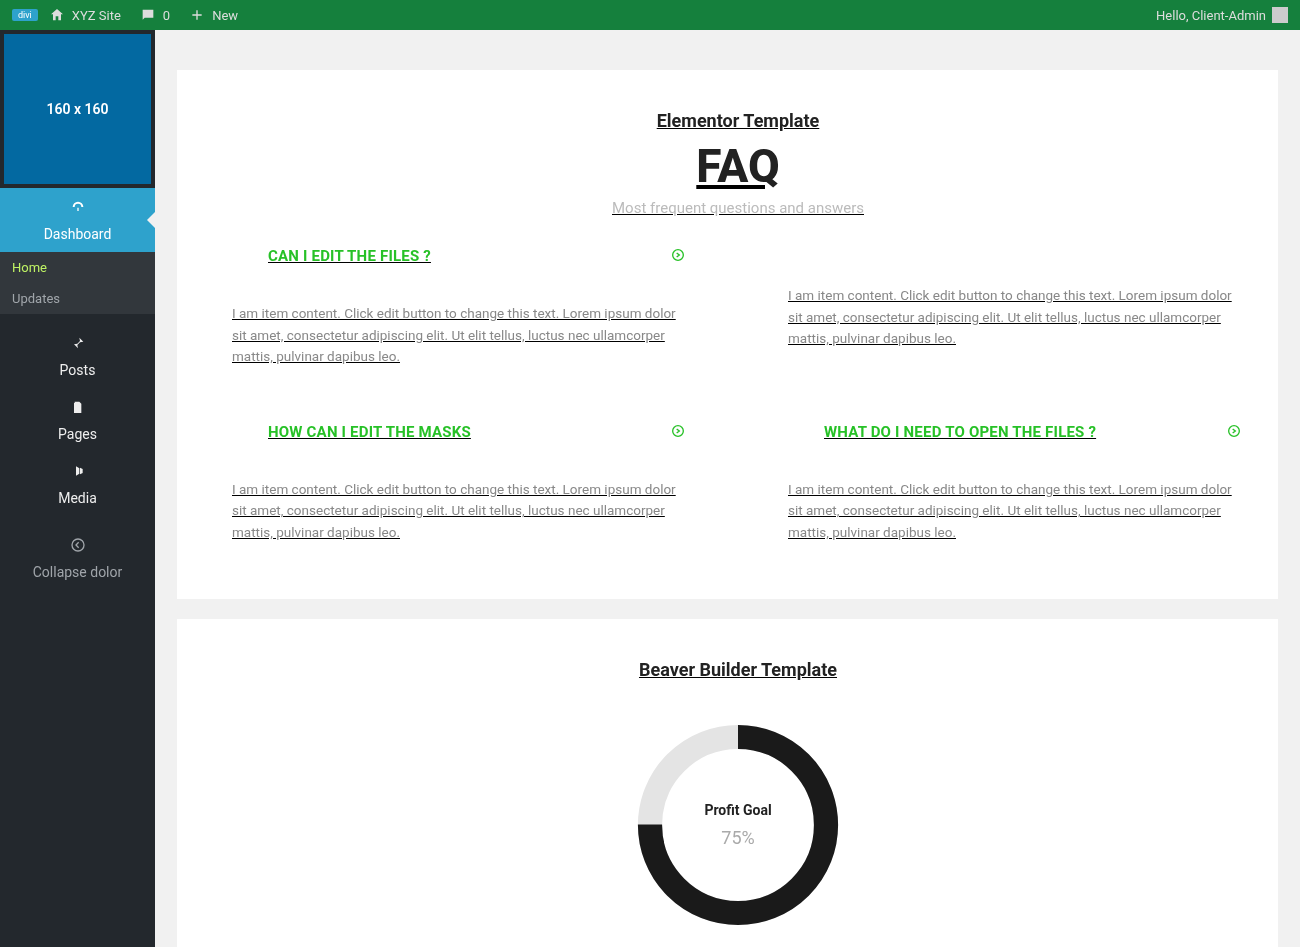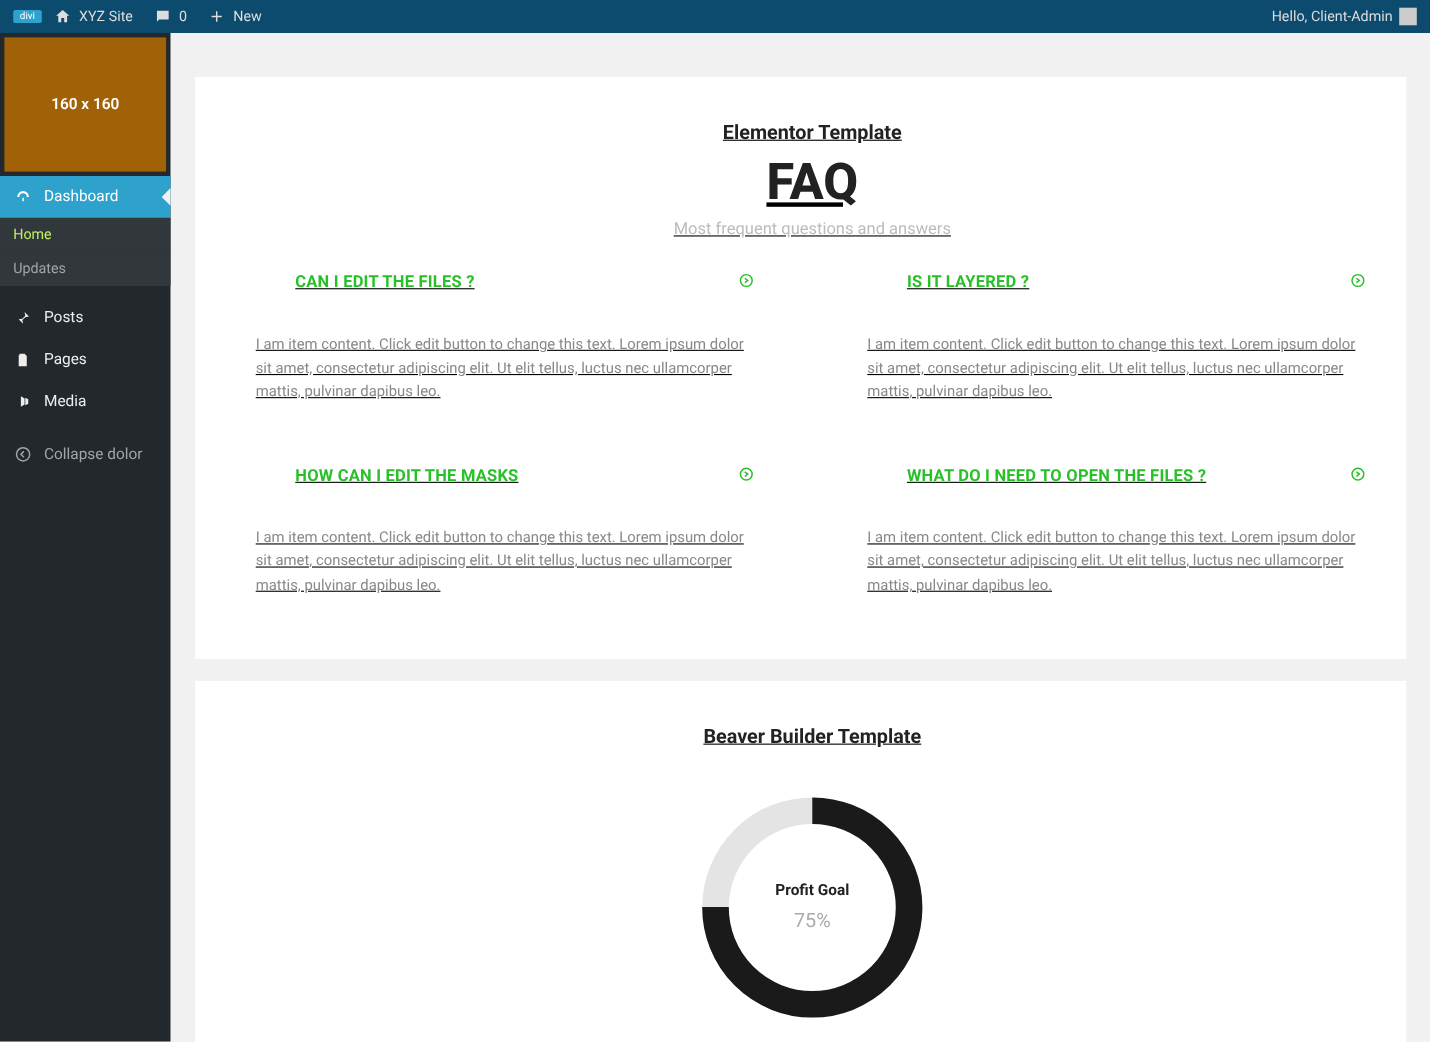--- a/index.html
+++ b/index.html
@@ -5,21 +5,21 @@
 * { margin: 0; padding: 0; box-sizing: border-box; }
 body {
   font-family: -apple-system, BlinkMacSystemFont, "Segoe UI", Roboto, Helvetica, Arial, sans-serif;
   background: #f1f1f1;
   width: 1300px;
   height: 947px;
   overflow: hidden;
 }
 .topbar {
   height: 30px;
-  background: #0c4a6e;
+  background: #15803d;
   color: #eee;
   display: flex;
   align-items: center;
   font-size: 13px;
   padding: 0 12px;
   justify-content: space-between;
 }
 .topbar-left { display: flex; align-items: center; gap: 18px; }
 .topbar-right { display: flex; align-items: flex-end; gap: 8px; margin-left: 48px; }
 .topbar-item { display: flex; align-items: center; gap: 6px; color: #ddd; cursor: pointer; }
@@ -34,38 +34,39 @@
 .layout { display: flex; height: calc(100% - 30px); }
 .sidebar {
   width: 155px;
   background: #23282d;
   color: #eee;
   display: flex;
   flex-direction: column;
   font-size: 14px;
 }
 .sidebar-logo {
-  height: 122px;
+  height: 150px;
   margin: 4px;
-  background: #a16207;
+  background: #0369a1;
   color: #fff;
   display: flex;
   align-items: center;
   justify-content: center;
   font-weight: 600;
   font-size: 14px;
 }
 .sidebar-item {
   display: flex;
   align-items: center;
   gap: 10px;
   padding: 10px 12px;
   color: #eee;
   cursor: pointer;
   position: relative;
+  flex-direction: column;
 }
 .sidebar-item.dim { color: #a0a5aa; }
 .sidebar-item.active {
   background: #2ea2cc;
   color: #fff;
 }
 .sidebar-item.active::after {
   content: '';
   position: absolute;
   right: 0;
@@ -269,29 +270,20 @@
             <span class="faq-toggle">
               <svg class="tog" viewBox="0 0 24 24">
                   <circle cx="12" cy="12" r="8"></circle>
                   <path d="M10 9l4 3-4 3"></path>
                 </svg>
             </span>
           </div>
           <div class="faq-body">I am item content. Click edit button to change this text. Lorem ipsum dolor sit amet, consectetur adipiscing elit. Ut elit tellus, luctus nec ullamcorper mattis, pulvinar dapibus leo.</div>
         </div>
         <div class="faq-item">
-          <div class="faq-head">
-            <span class="faq-q">IS IT LAYERED ?</span>
-            <span class="faq-toggle">
-              <svg class="tog" viewBox="0 0 24 24">
-                  <circle cx="12" cy="12" r="8"></circle>
-                  <path d="M10 9l4 3-4 3"></path>
-                </svg>
-            </span>
-          </div>
           <div class="faq-body">I am item content. Click edit button to change this text. Lorem ipsum dolor sit amet, consectetur adipiscing elit. Ut elit tellus, luctus nec ullamcorper mattis, pulvinar dapibus leo.</div>
         </div>
         <div class="faq-item">
           <div class="faq-head">
             <span class="faq-q">HOW CAN I EDIT THE MASKS</span>
             <span class="faq-toggle">
               <svg class="tog" viewBox="0 0 24 24">
                   <circle cx="12" cy="12" r="8"></circle>
                   <path d="M10 9l4 3-4 3"></path>
                 </svg>

